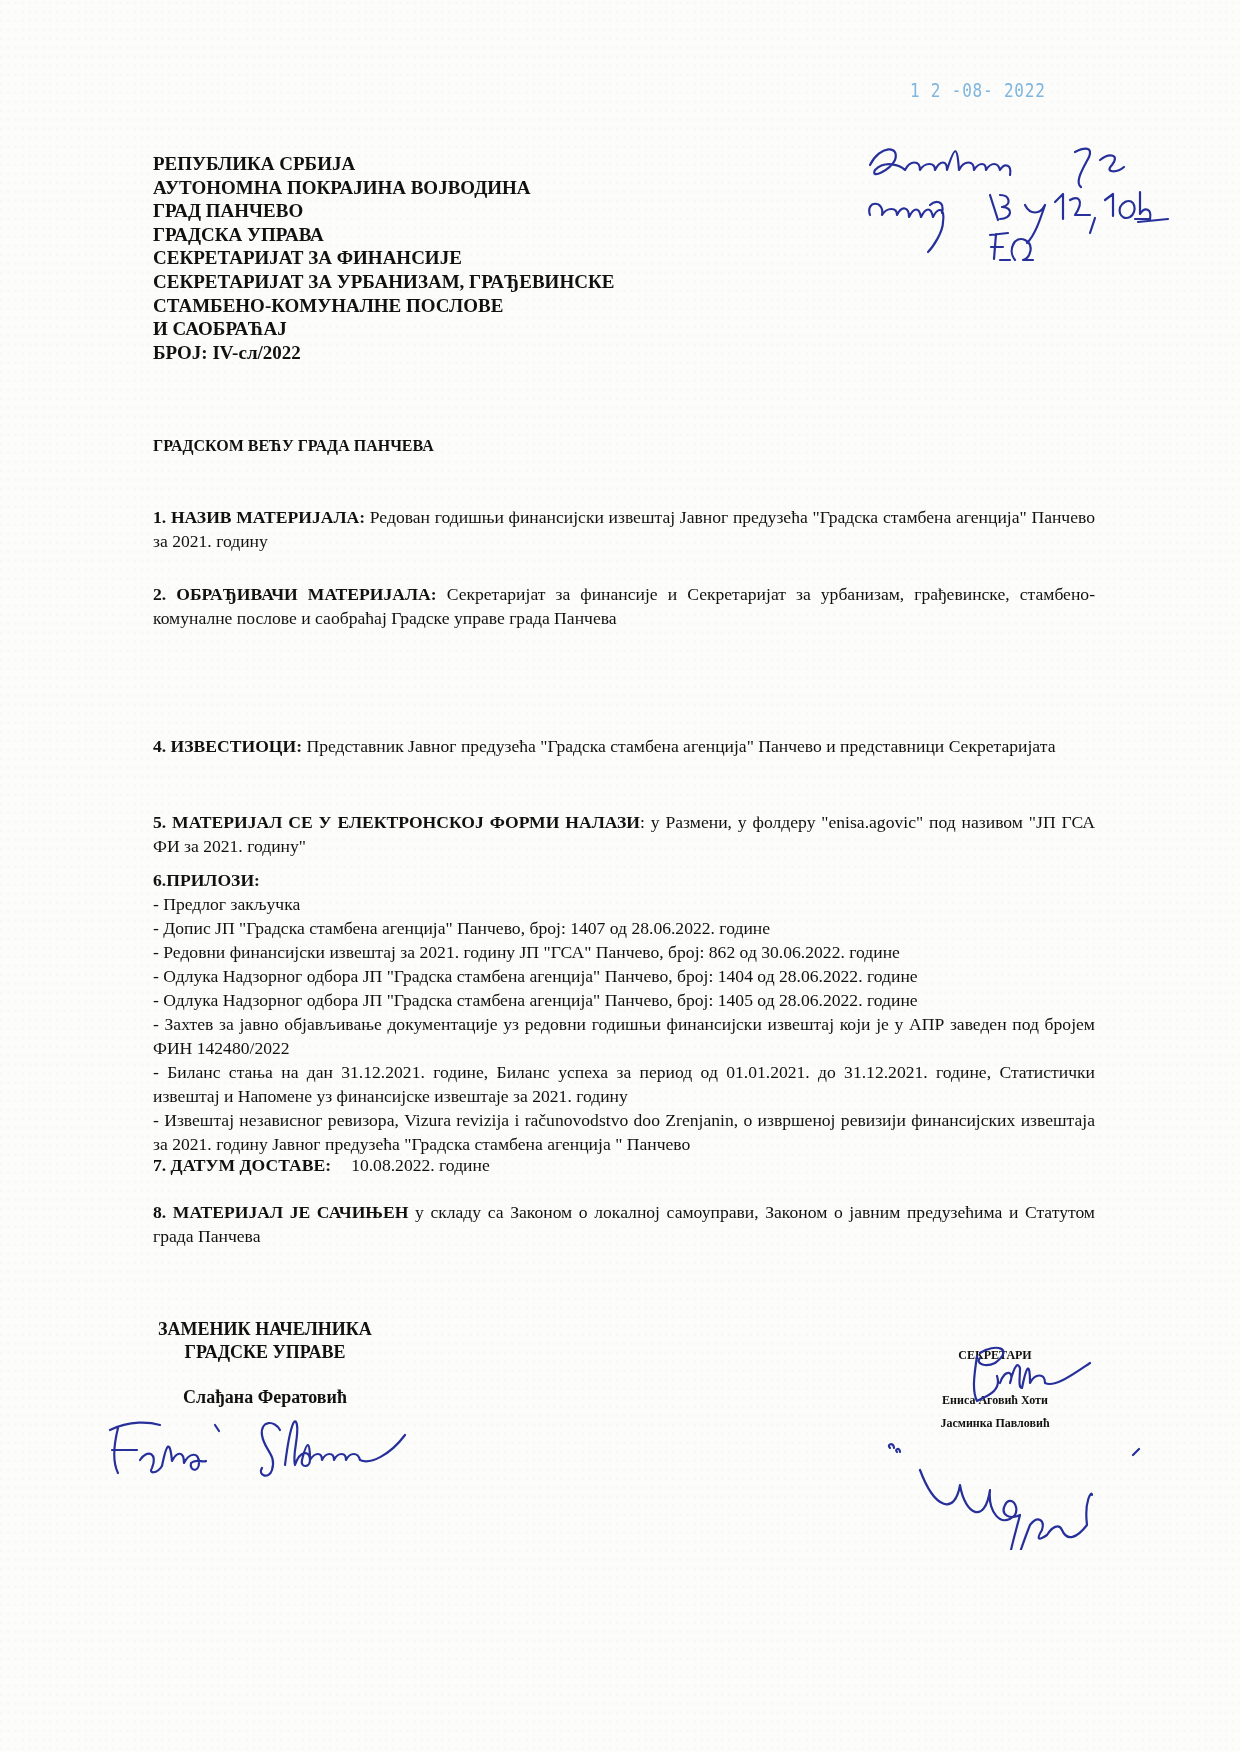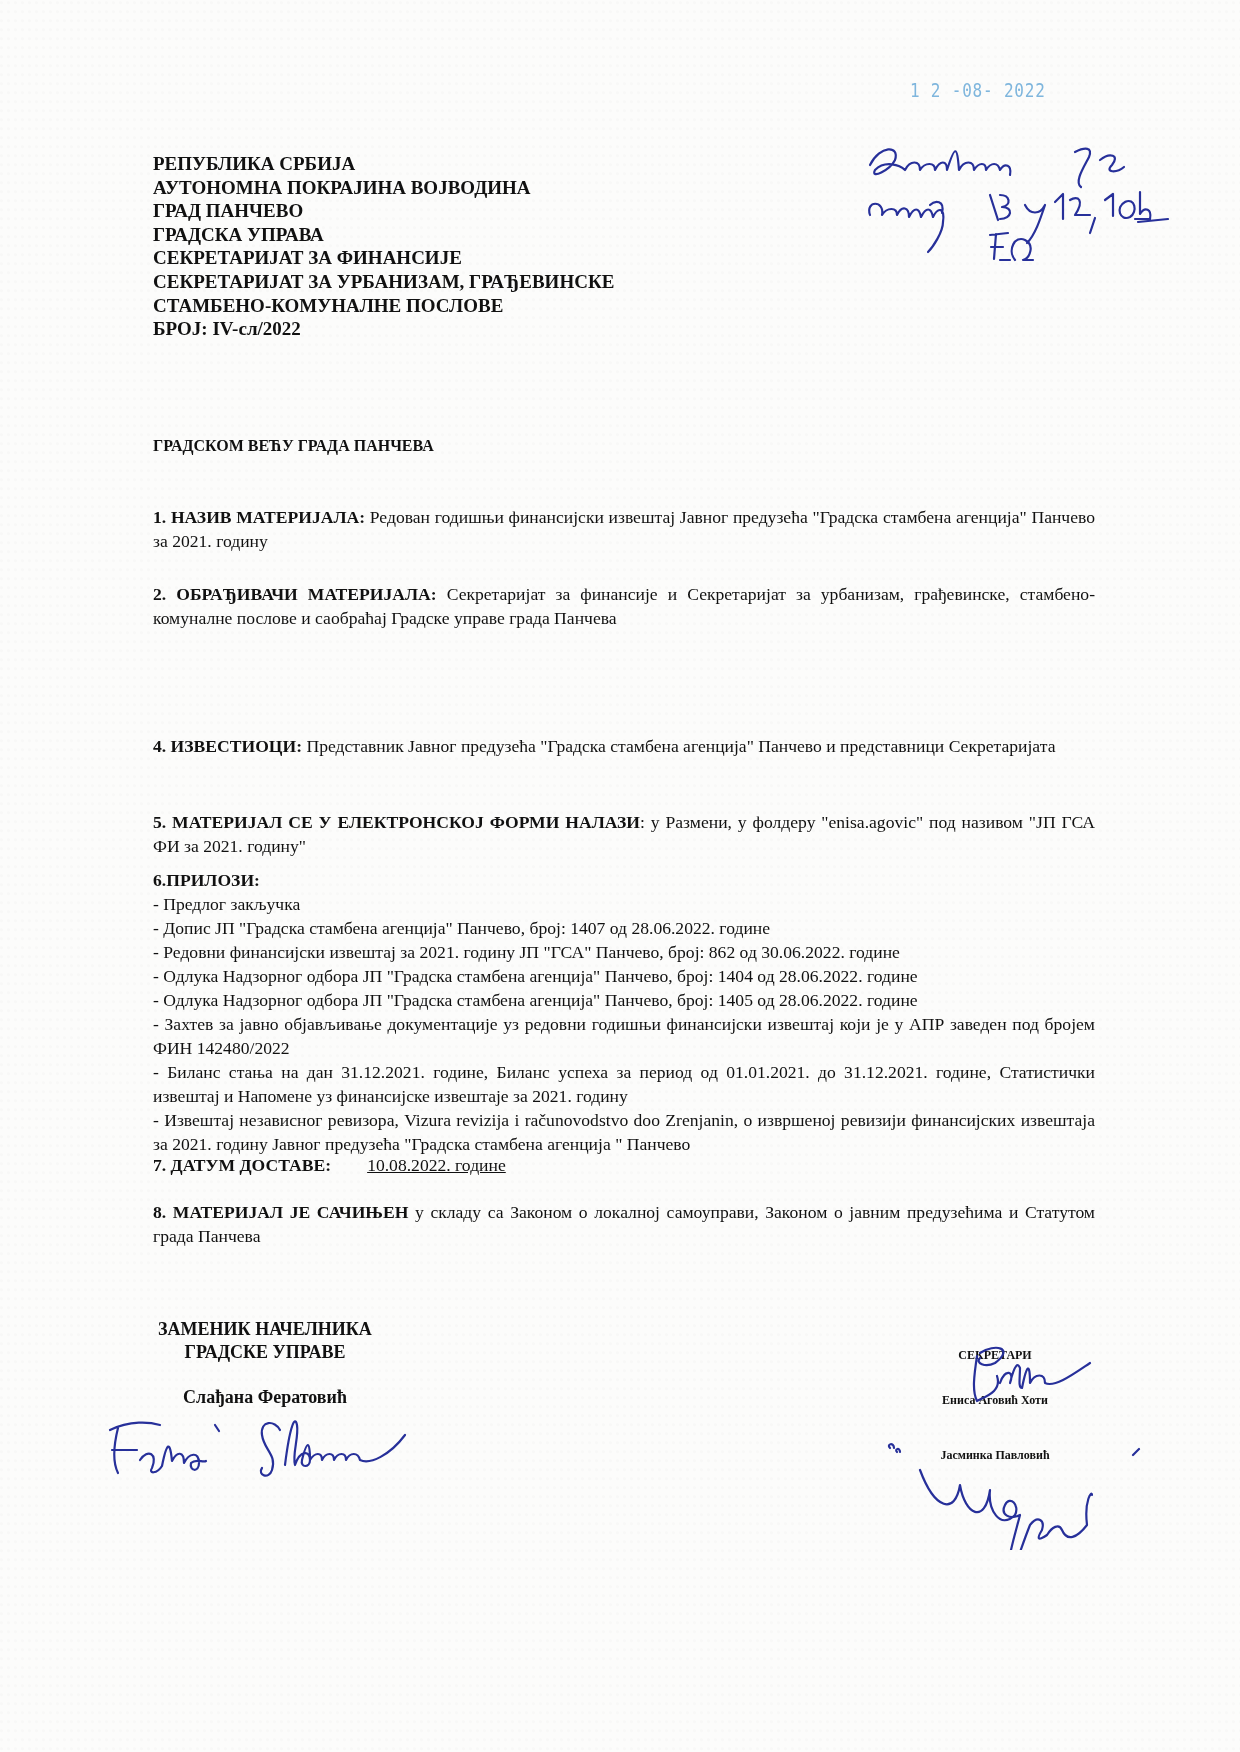--- a/index.html
+++ b/index.html
@@ -12,26 +12,26 @@
     .page { position: absolute; inset: 0; background:
       radial-gradient(circle at 20% 30%, rgba(0,0,0,0.015) 0 1px, transparent 2px) 0 0/7px 9px,
       #fcfcfb; }
     .abs { position: absolute; }
     .header { left: 153px; top: 152px; font-weight: bold; font-size: 19px; line-height: 23.6px; }
     .header div { white-space: nowrap; }
     .addressee { left: 153px; top: 437px; font-weight: bold; font-size: 16px; }
     .sec { position: absolute; left: 153px; width: 942px; font-size: 17.6px; line-height: 24px; text-align: justify; }
     .attach-list { list-style: none; margin: 0; padding: 0; }
     .attach-list li { margin: 0; }
-    .date-val { display: inline-block; margin-left: 36px; text-decoration: underline; }
+    .date-val { display: inline-block; margin-left: 20px; }
     .sign-left { left: 130px; top: 1318px; width: 270px; text-align: center; font-weight: bold; font-size: 18px; line-height: 23px; }
     .sign-left .name { margin-top: 22px; }
     .sign-right { left: 880px; top: 1344px; width: 230px; text-align: center; font-weight: bold; font-size: 12px; line-height: 23px; }
     .sign-right .n1 { margin-top: 22px; }
-    .sign-right .n2 { margin-top: 32px; }
+    .sign-right .n2 { }
     .stamp { left: 910px; top: 78px; color: #7fb6dd; font-family: "DejaVu Sans Mono", monospace; font-size: 20px; letter-spacing: 1px; transform: scaleX(0.8); transform-origin: left top; }
     .handwrite { left: 850px; top: 110px; width: 390px; height: 160px; }
     .svg-ink { fill: none; stroke: #27309a; stroke-width: 2.2; stroke-linecap: round; stroke-linejoin: round; }
   </style>
 </head>
 <body>
 
 <div class="page">
 
   <div class="abs stamp">1 2 -08- 2022</div>
@@ -48,20 +48,21 @@
   </svg>
 
   <div class="abs header">
     <div>РЕПУБЛИКА СРБИЈА</div>
     <div>АУТОНОМНА ПОКРАЈИНА ВОЈВОДИНА</div>
     <div>ГРАД ПАНЧЕВО</div>
     <div>ГРАДСКА УПРАВА</div>
     <div>СЕКРЕТАРИЈАТ ЗА ФИНАНСИЈЕ</div>
     <div>СЕКРЕТАРИЈАТ ЗА УРБАНИЗАМ, ГРАЂЕВИНСКЕ</div>
     <div>СТАМБЕНО-КОМУНАЛНЕ ПОСЛОВЕ</div>
+    <div>И САОБРАЋАЈ</div>
     <div>БРОЈ: IV-сл/2022</div>
   </div>
 
   <div class="abs addressee">ГРАДСКОМ ВЕЋУ ГРАДА ПАНЧЕВА</div>
 
   <div class="sec" style="top:505px">
     <b>1. НАЗИВ МАТЕРИЈАЛА:</b><span> Редован годишњи финансијски извештај Јавног предузећа "Градска стамбена агенција" Панчево за 2021. годину</span>
   </div>
 
   <div class="sec" style="top:582px">

